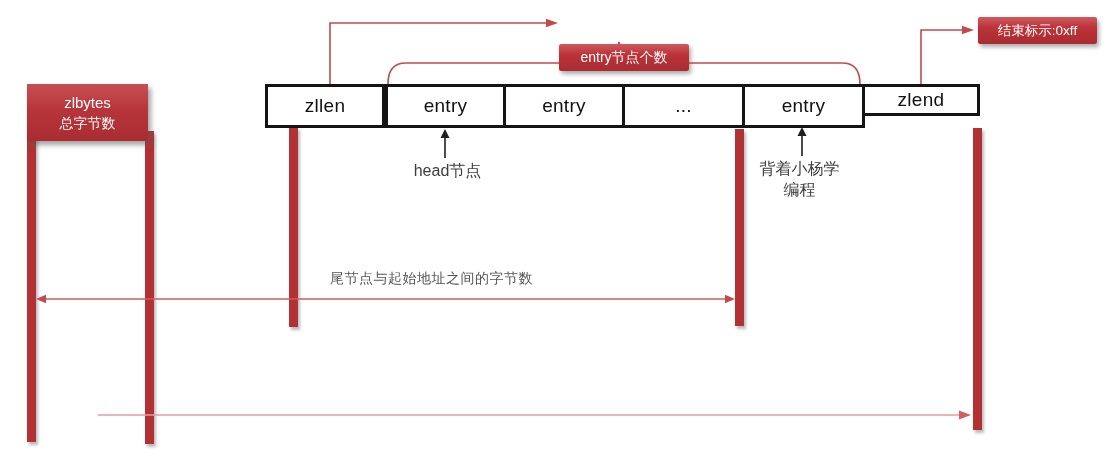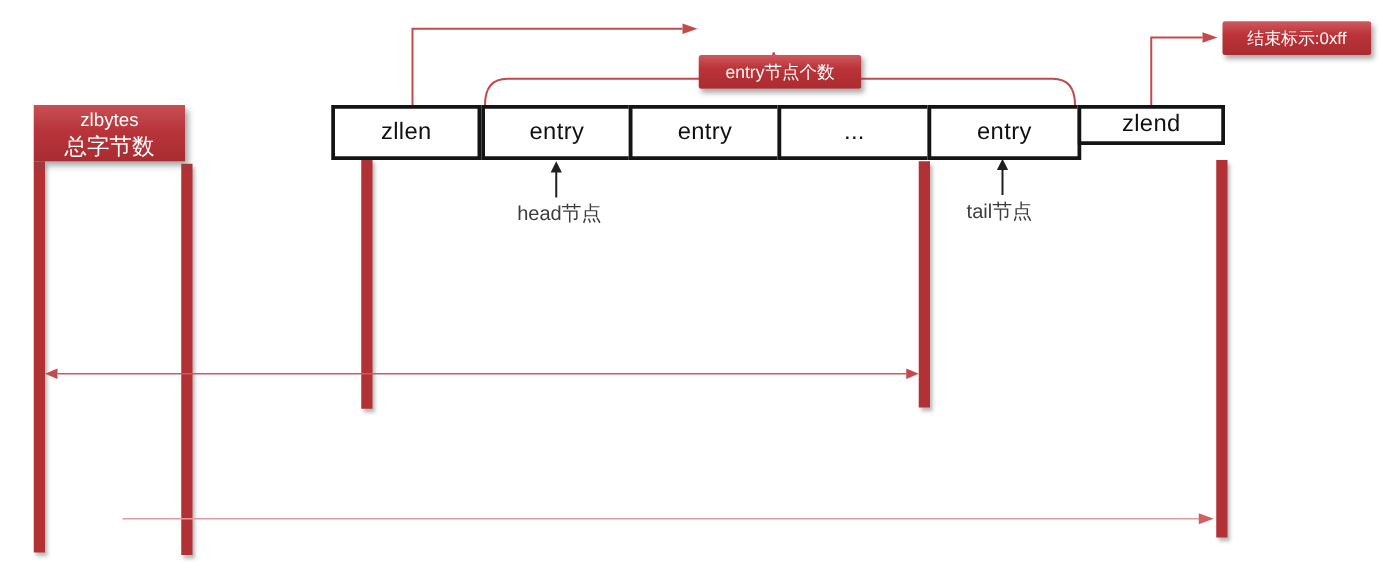--- a/index.html
+++ b/index.html
@@ -7,23 +7,23 @@
   .canvas{position:relative;width:1106px;height:461px;background:#ffffff;overflow:hidden;}
 
   
   .fieldbox{position:absolute;box-sizing:border-box;display:flex;flex-direction:column;
             align-items:center;justify-content:center;text-align:center;z-index:3;}
   .fieldbox.plain{background:#ffffff;border:3px solid #141414;color:#111;
                   font-size:19px;letter-spacing:.3px;}
   .fieldbox.red{background:linear-gradient(180deg,#c75054 0%,#b7353a 45%,#a92c31 100%);
                 color:#ffffff;box-shadow:3px 4px 5px rgba(90,90,90,.55);
                 font-size:15px;line-height:20px;}
-  .fieldbox.red .sub{font-size:18px;}
+  .fieldbox.red .sub{font-size:14px;}
 
-  .f-zlbytes{left:27px;top:84px;width:121px;height:45px;}
+  .f-zlbytes{left:27px;top:84px;width:121px;height:57px;}
   .f-zltail {left:148px;top:87px;width:120px;height:45px;}
   .f-zllen  {left:265px;top:84px;width:120px;height:44px;}
   .f-entry1 {left:385px;top:84px;width:121px;height:44px;}
   .f-entry2 {left:503px;top:84px;width:122px;height:44px;}
   .f-dots   {left:622px;top:84px;width:123px;height:44px;}
   .f-entry3 {left:742px;top:84px;width:123px;height:44px;}
   .f-zlend  {left:862px;top:84px;width:118px;height:32px;}
 
   
   .bar{position:absolute;width:9px;background:#b23135;z-index:1;
@@ -108,15 +108,16 @@
     <div>entry</div>
   </div>
   <div class="fieldbox plain f-zlend">
     <div>zlend</div>
   </div>
 
   <div class="callout c-entrycount">entry节点个数</div>
   <div class="callout c-endmarker">结束标示:0xff</div>
 
   <div class="anno a-head">head节点</div>
-  <div class="anno a-tail">tail节点</div>
+  <div class="anno a-tail">背着小杨学编程</div>
+  <div class="anno a-span">尾节点与起始地址之间的字节数</div>
 
 </div>
 
 </body></html>

